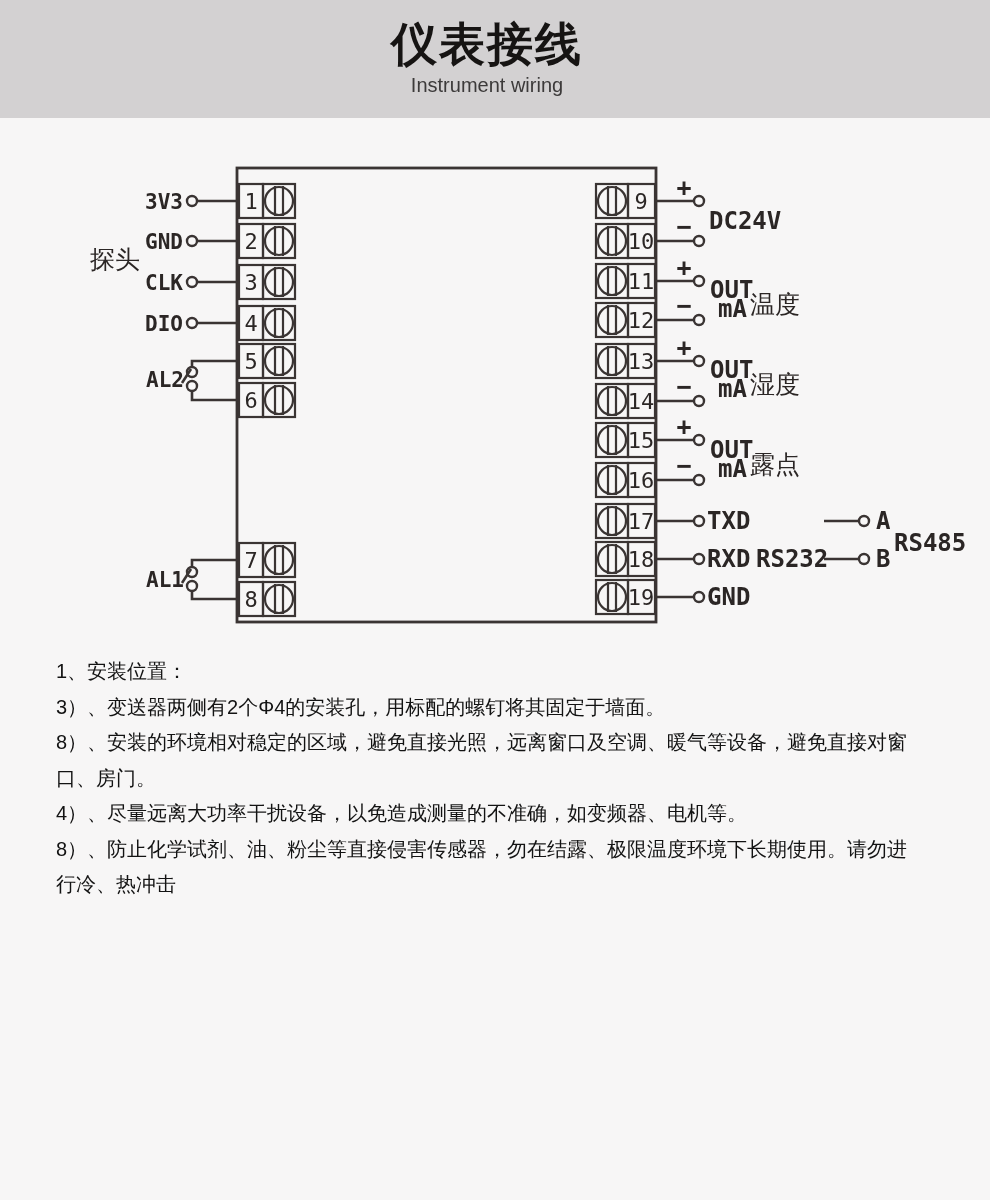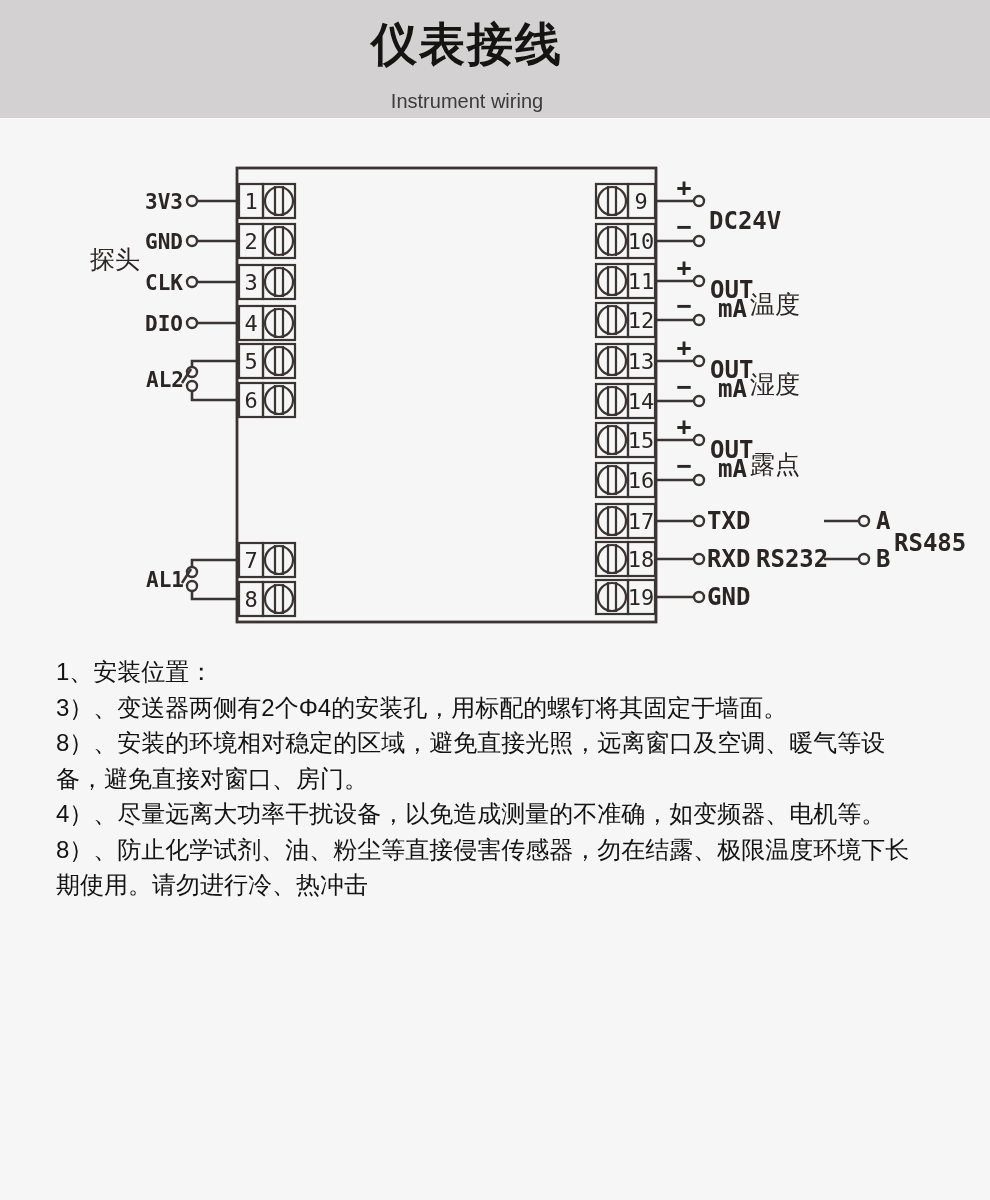--- a/index.html
+++ b/index.html
@@ -1,39 +1,39 @@
 <!DOCTYPE html>
 <html><head>
 <meta charset="utf-8">
 <style>
   body{margin:0;background:#f7f6f6;}
   .page{position:relative;width:990px;height:1200px;background:#f7f6f6;overflow:hidden;
         font-family:"Liberation Sans","DejaVu Sans",sans-serif;}
   .header{position:absolute;top:0;left:0;width:990px;height:118px;background:#d3d1d2;}
-  .header-inner{width:934px;text-align:center;}
+  .header-inner{width:934px;text-align:center;padding-left:20px;}
   .title{margin:0;padding-top:16px;font-size:46px;font-weight:bold;color:#161413;
          letter-spacing:2px;line-height:1.25;}
-  .subtitle{margin:16px;font-size:20px;color:#3c3a3a;line-height:1.1;}
+  .subtitle{margin:0;font-size:20px;color:#3c3a3a;line-height:1.1;}
   svg.diagram{position:absolute;top:0;left:0;}
   
   .dev{stroke:#3a3433;fill:none;stroke-width:2.8;}
   .tb{stroke:#3a3433;fill:none;stroke-width:2.2;}
   #screw rect,#screw circle,#screw line{stroke:#3a3433;fill:none;stroke-width:2.2;}
   .w line,.w polyline,line.w,polyline.w{stroke:#3a3433;stroke-width:2.6;fill:none;}
   .node{fill:#f9f8f8;stroke:#3a3433;stroke-width:2.4;}
   
   text{fill:#2b2625;}
   .tnum{font:22px "DejaVu Sans Mono",monospace;text-anchor:middle;}
   .tlab{font:bold 21px "DejaVu Sans Mono",monospace;text-anchor:end;}
   .tout{font:bold 24px "DejaVu Sans Mono",monospace;}
   .tsig{font:bold 25px "DejaVu Sans Mono",monospace;text-anchor:middle;}
   .tcn{font:25px "DejaVu Sans","Liberation Sans",sans-serif;}
   
   .instructions{position:absolute;top:654px;left:56px;width:864px;
-                font-size:24px;line-height:35.5px;color:#131313;}
+                font-size:20px;line-height:35.5px;color:#131313;}
   .instructions p{margin:0;}
   .sec2{margin-top:21px;}
 </style>
 </head>
 <body>
 
 <div class="page">
 
   <div class="header">
     <div class="header-inner">

